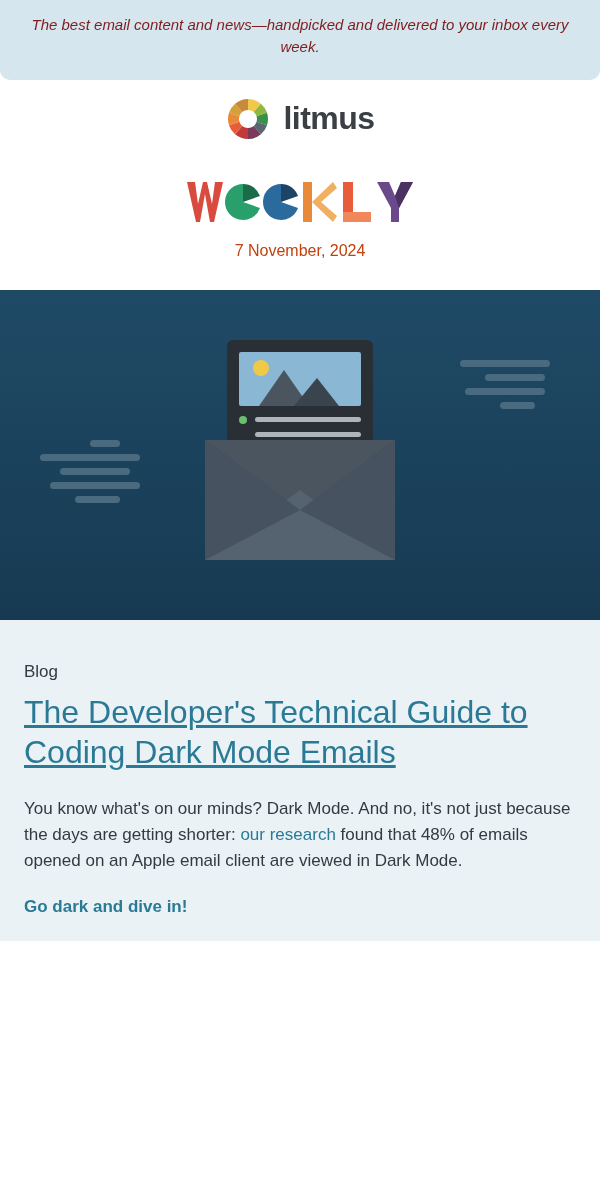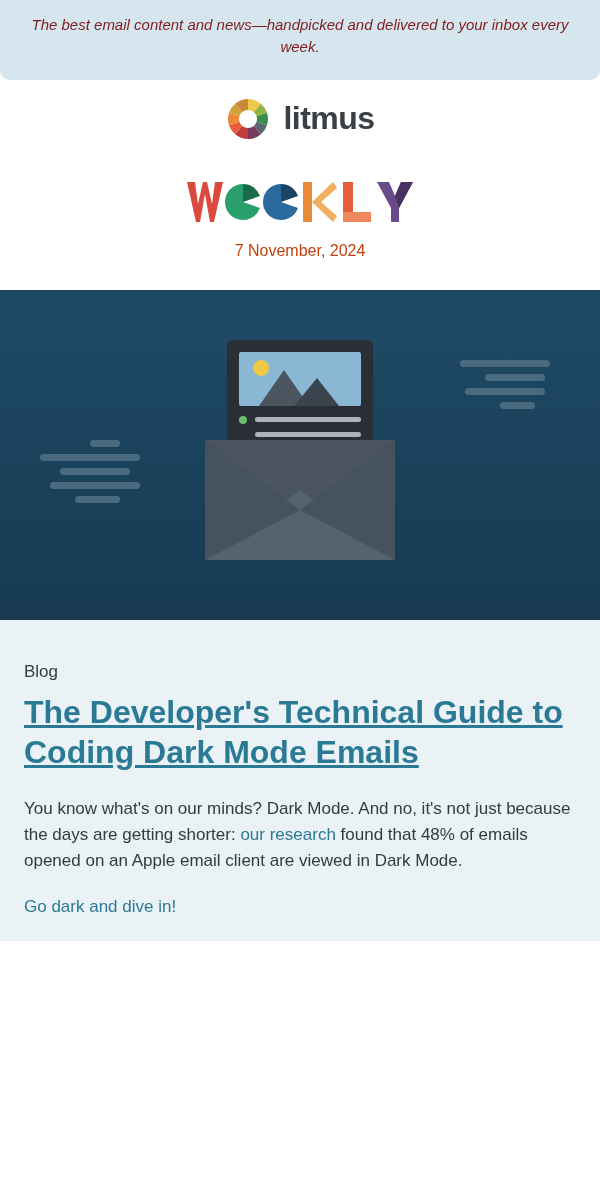--- a/index.html
+++ b/index.html
@@ -139,38 +139,39 @@
     font-size: 17px;
     color: #333b41;
     margin-bottom: 10px;
     margin-top: 12px;
   }
   .title {
     font-size: 32px;
     line-height: 1.25;
     color: #2a7a96;
     text-decoration: underline;
-    font-weight: 700;
+    font-weight: 400;
     margin-bottom: 24px;
     cursor: pointer;
   }
   .body-text {
     font-size: 17px;
     line-height: 1.55;
     color: #333b41;
     margin-bottom: 22px;
   }
   .inline-link {
     color: #2a7a96;
     cursor: pointer;
   }
   .cta {
     color: #2a7a96;
     font-size: 17px;
     cursor: pointer;
+    font-weight: bold;
   }
 </style>
 </head>
 <body>
 
 <div class="tagline-bar">
   <span>The best email content and news—handpicked and delivered to your inbox every week.</span>
 </div>
 
 <div class="header">

